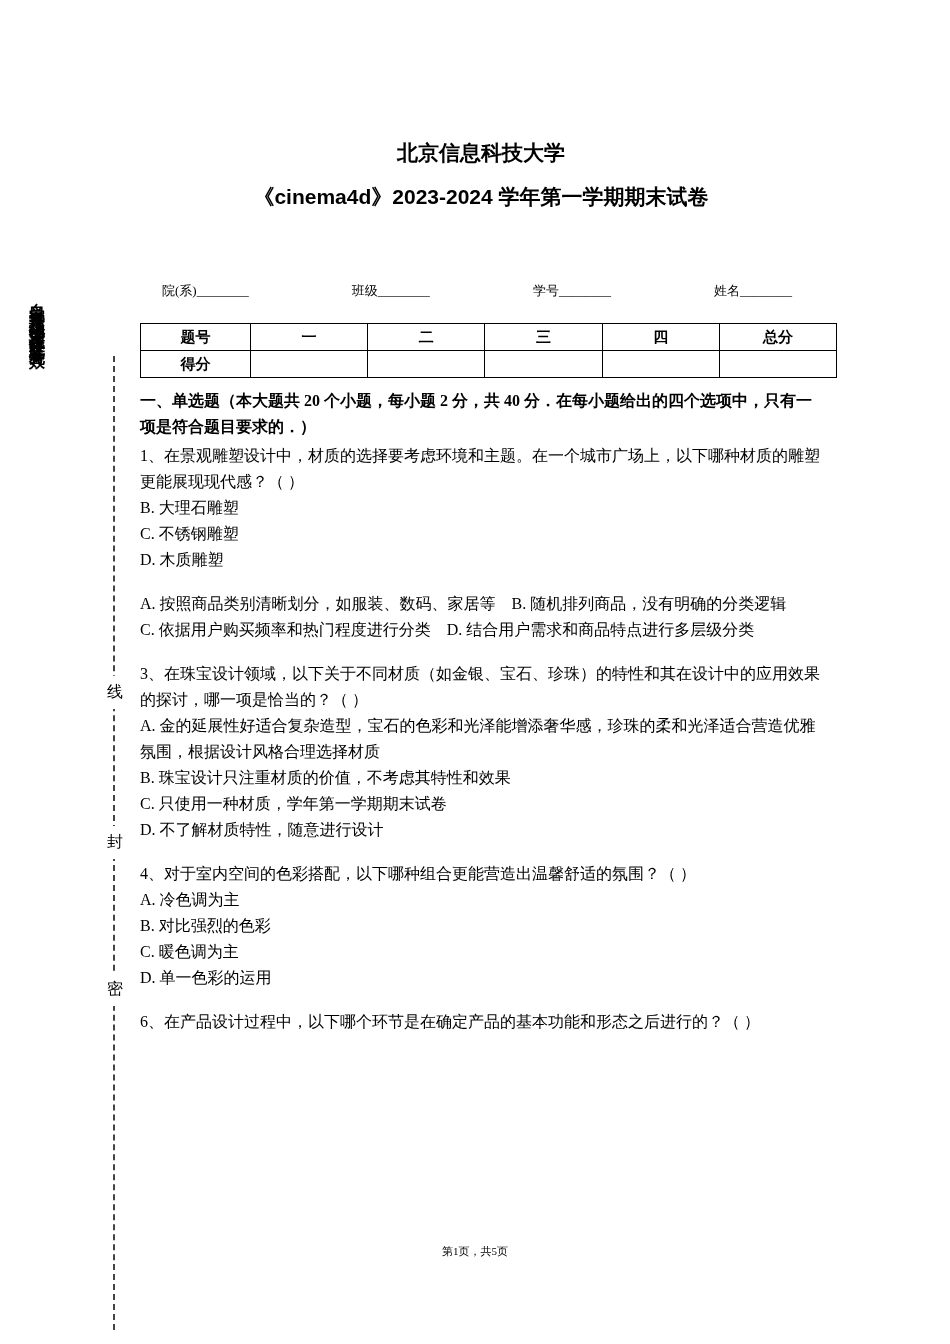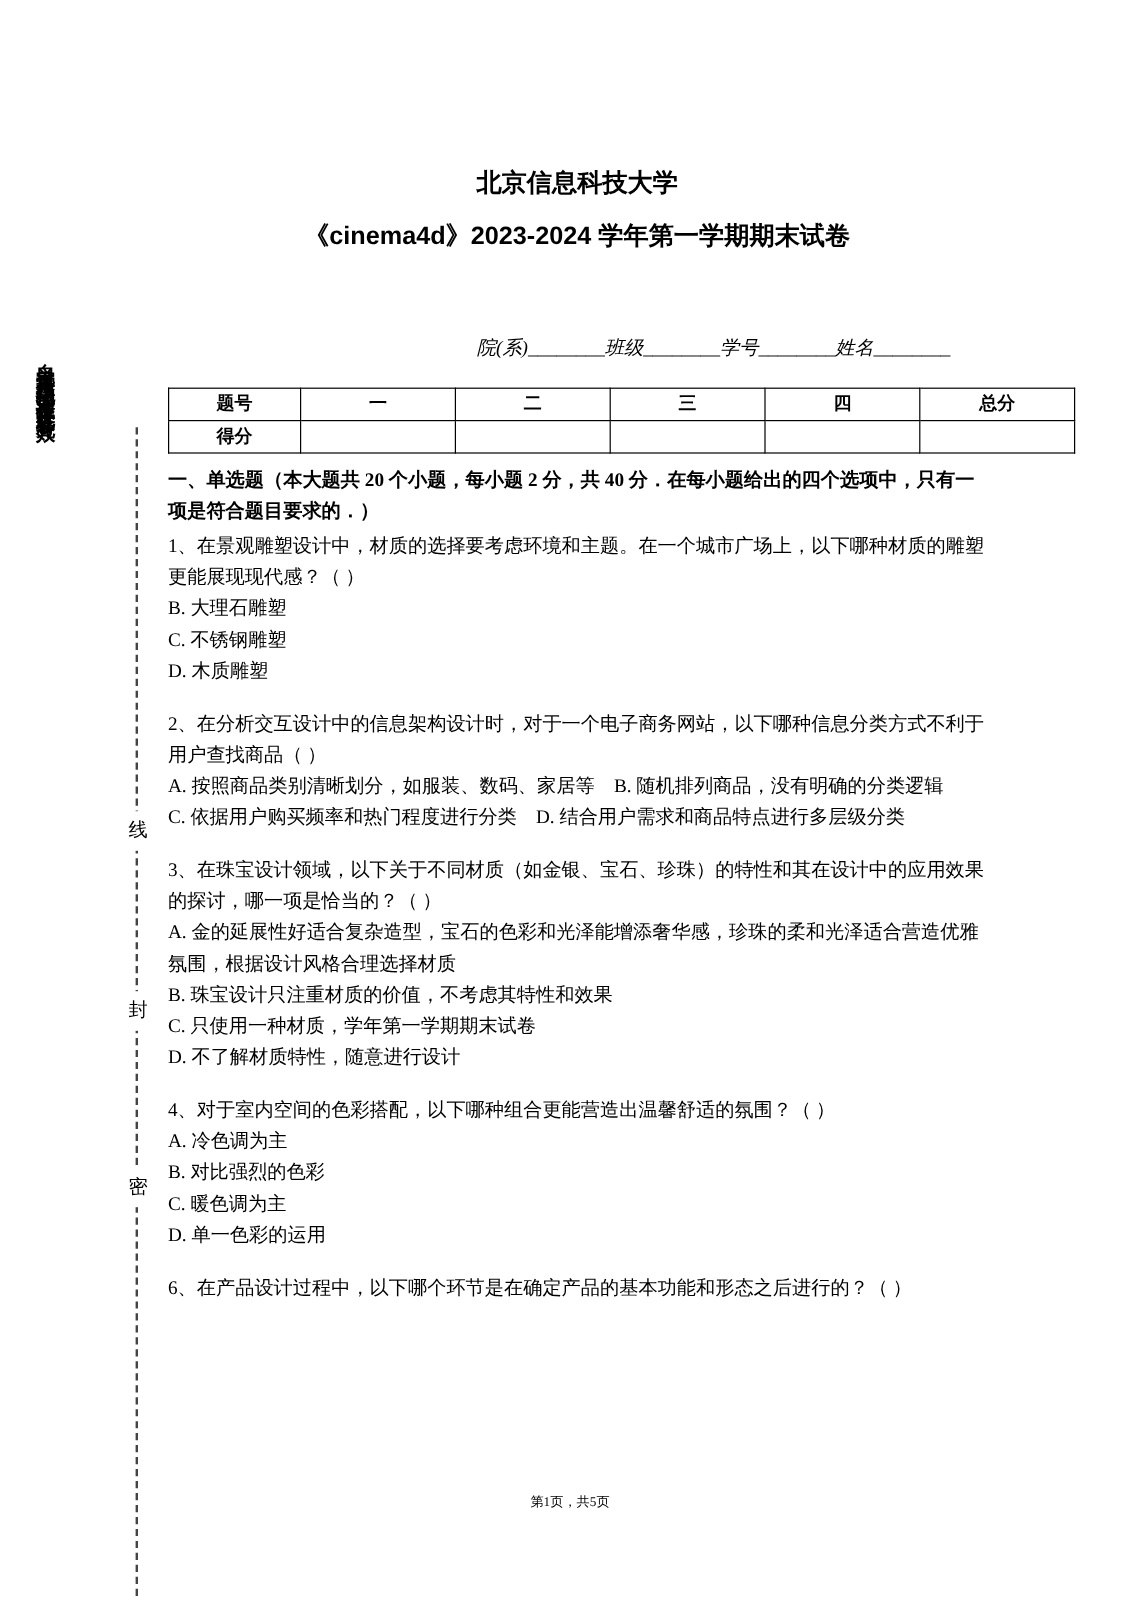--- a/index.html
+++ b/index.html
@@ -59,32 +59,31 @@
     text-align: center;
     font-size: 21px;
     line-height: 24px;
     font-weight: bold;
     font-family: "Liberation Sans", sans-serif;
   }
   .subtitle { margin-top: 20px; }
 
   .student-row {
     display: flex;
-    justify-content: flex-end;
+    justify-content: space-between;
     margin-top: 72px;
     padding: 0 30px 0 22px;
     line-height: 20px;
-    font-size: 16px;
-    font-style: italic;
+    font-size: 13px;
   }
   .student-row .blank { letter-spacing: 0; }
 
   table.score-table {
     margin-top: 22px;
-    width: 756px;
+    width: 697px;
     border-collapse: collapse;
     table-layout: fixed;
   }
   table.score-table td {
     border: 1px solid #000;
     height: 26px;
     text-align: center;
     vertical-align: middle;
     font-size: 15px;
     font-weight: bold;
@@ -168,21 +167,20 @@
     <div class="section-title">一、单选题（本大题共 20 个小题，每小题 2 分，共 40 分．在每小题给出的四个选项中，只有一项是符合题目要求的．）</div>
 
     <div class="question first">
       <div class="q-text">1、在景观雕塑设计中，材质的选择要考虑环境和主题。在一个城市广场上，以下哪种材质的雕塑更能展现现代感？（ ）</div>
       <div class="option">B. 大理石雕塑</div>
       <div class="option">C. 不锈钢雕塑</div>
       <div class="option">D. 木质雕塑</div>
     </div>
 
     <div class="question">
-      <div class="q-text">2、在分析交互设计中的信息架构设计时，对于一个电子商务网站，以下哪种信息分类方式不利于用户查找商品（ ）</div>
       <div class="options-flow">
         <span class="option-ib">A. 按照商品类别清晰划分，如服装、数码、家居等</span><span class="option-ib">B. 随机排列商品，没有明确的分类逻辑</span><span class="option-ib">C. 依据用户购买频率和热门程度进行分类</span><span class="option-ib">D. 结合用户需求和商品特点进行多层级分类</span>
       </div>
     </div>
 
     <div class="question">
       <div class="q-text">3、在珠宝设计领域，以下关于不同材质（如金银、宝石、珍珠）的特性和其在设计中的应用效果的探讨，哪一项是恰当的？（ ）</div>
       <div class="option">A. 金的延展性好适合复杂造型，宝石的色彩和光泽能增添奢华感，珍珠的柔和光泽适合营造优雅氛围，根据设计风格合理选择材质</div>
       <div class="option">B. 珠宝设计只注重材质的价值，不考虑其特性和效果</div>
       <div class="option">C. 只使用一种材质，学年第一学期期末试卷</div>

